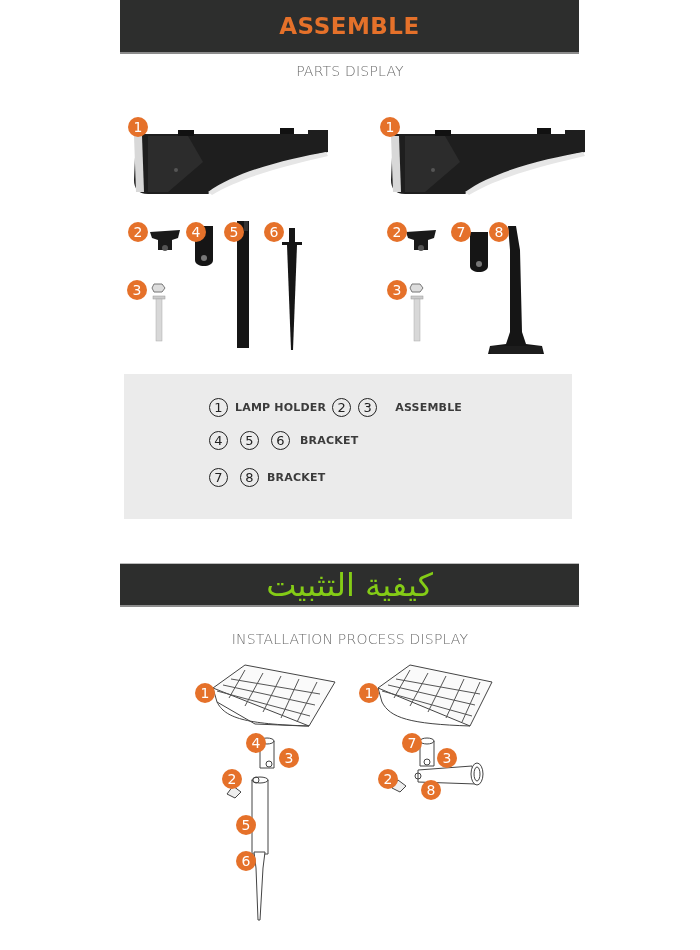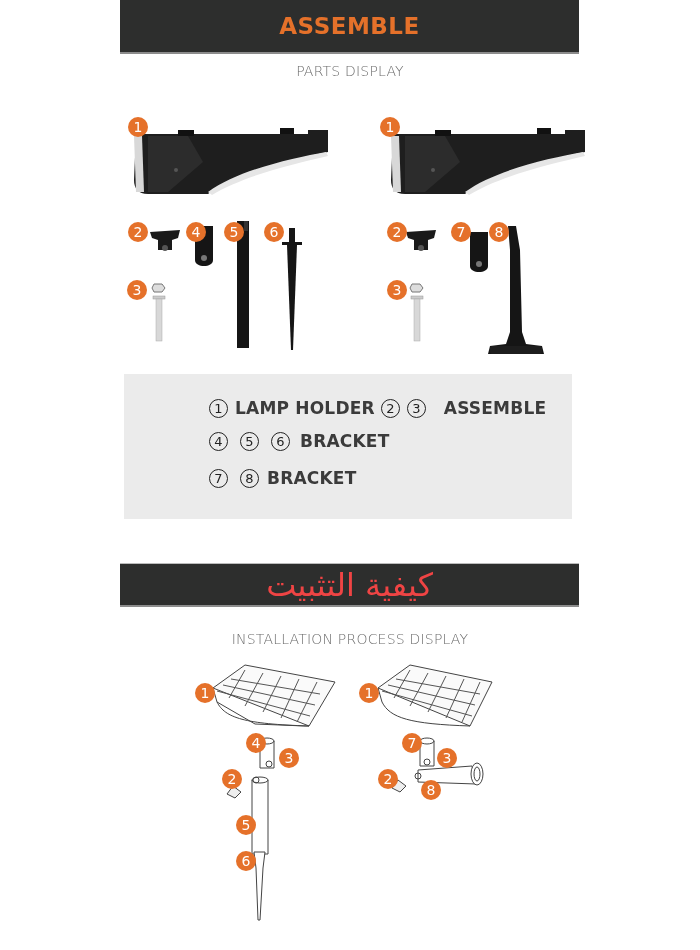--- a/index.html
+++ b/index.html
@@ -1,29 +1,29 @@
 <!DOCTYPE html>
 <html><head>
 <meta charset="utf-8">
 <style>
   html, body { margin:0; padding:0; background:#ffffff; }
   body { width:700px; height:950px; position:relative; overflow:hidden; font-family:"Liberation Sans", sans-serif; }
   .banner { position:absolute; left:120px; width:459px; background:#2d2e2d; border-bottom:2px solid #8c8c8c; box-sizing:border-box; display:flex; align-items:center; justify-content:center; }
   .banner-1 { top:0; height:54px; }
   .banner-2 { top:563px; height:44px; border-top:1px solid #bcbcbc; }
   .banner-title { color:#e5712a; font-family:"DejaVu Sans", sans-serif; font-weight:bold; font-size:23px; letter-spacing:0.5px; }
-  .banner-arabic { color:#ef4444; font-family:"DejaVu Sans", sans-serif; font-size:32px; line-height:40px; }
+  .banner-arabic { color:#84cc16; font-family:"DejaVu Sans", sans-serif; font-size:32px; line-height:40px; }
   .subtitle { position:absolute; left:0; width:700px; text-align:center; color:#6b6b6b; font-family:"DejaVu Sans", sans-serif; font-size:14px; font-weight:200; letter-spacing:0.2px; }
   .sub-1 { top:63px; }
   .sub-2 { top:631px; }
   .badge { position:absolute; width:20px; height:20px; border-radius:50%; background:#e5712a; color:#fff; font-family:"DejaVu Sans", sans-serif; font-size:14px; line-height:20px; text-align:center; z-index:3; }
   .legend-box { position:absolute; left:124px; top:374px; width:448px; height:145px; background:#ebebeb; }
   .legend-row { position:absolute; left:85px; display:flex; align-items:center; color:#333; }
   .circ { display:inline-block; width:17px; height:17px; border:1.6px solid #222; border-radius:50%; font-family:"DejaVu Sans", sans-serif; font-size:13px; line-height:17px; text-align:center; color:#222; margin-right:7px; box-sizing:content-box; }
-  .lbl { font-family:"DejaVu Sans", sans-serif; font-weight:bold; font-size:17px; color:#3b3b3b; letter-spacing:0.2px; margin-right:6px; }
+  .lbl { font-family:"DejaVu Sans", sans-serif; font-weight:bold; font-size:11px; color:#3b3b3b; letter-spacing:0.2px; margin-right:6px; }
   .part { position:absolute; }
 </style>
 </head>
 <body>
 
 <div class="banner banner-1">
   <span class="banner-title">ASSEMBLE</span>
 </div>
 <div class="subtitle sub-1">PARTS DISPLAY</div>
 

